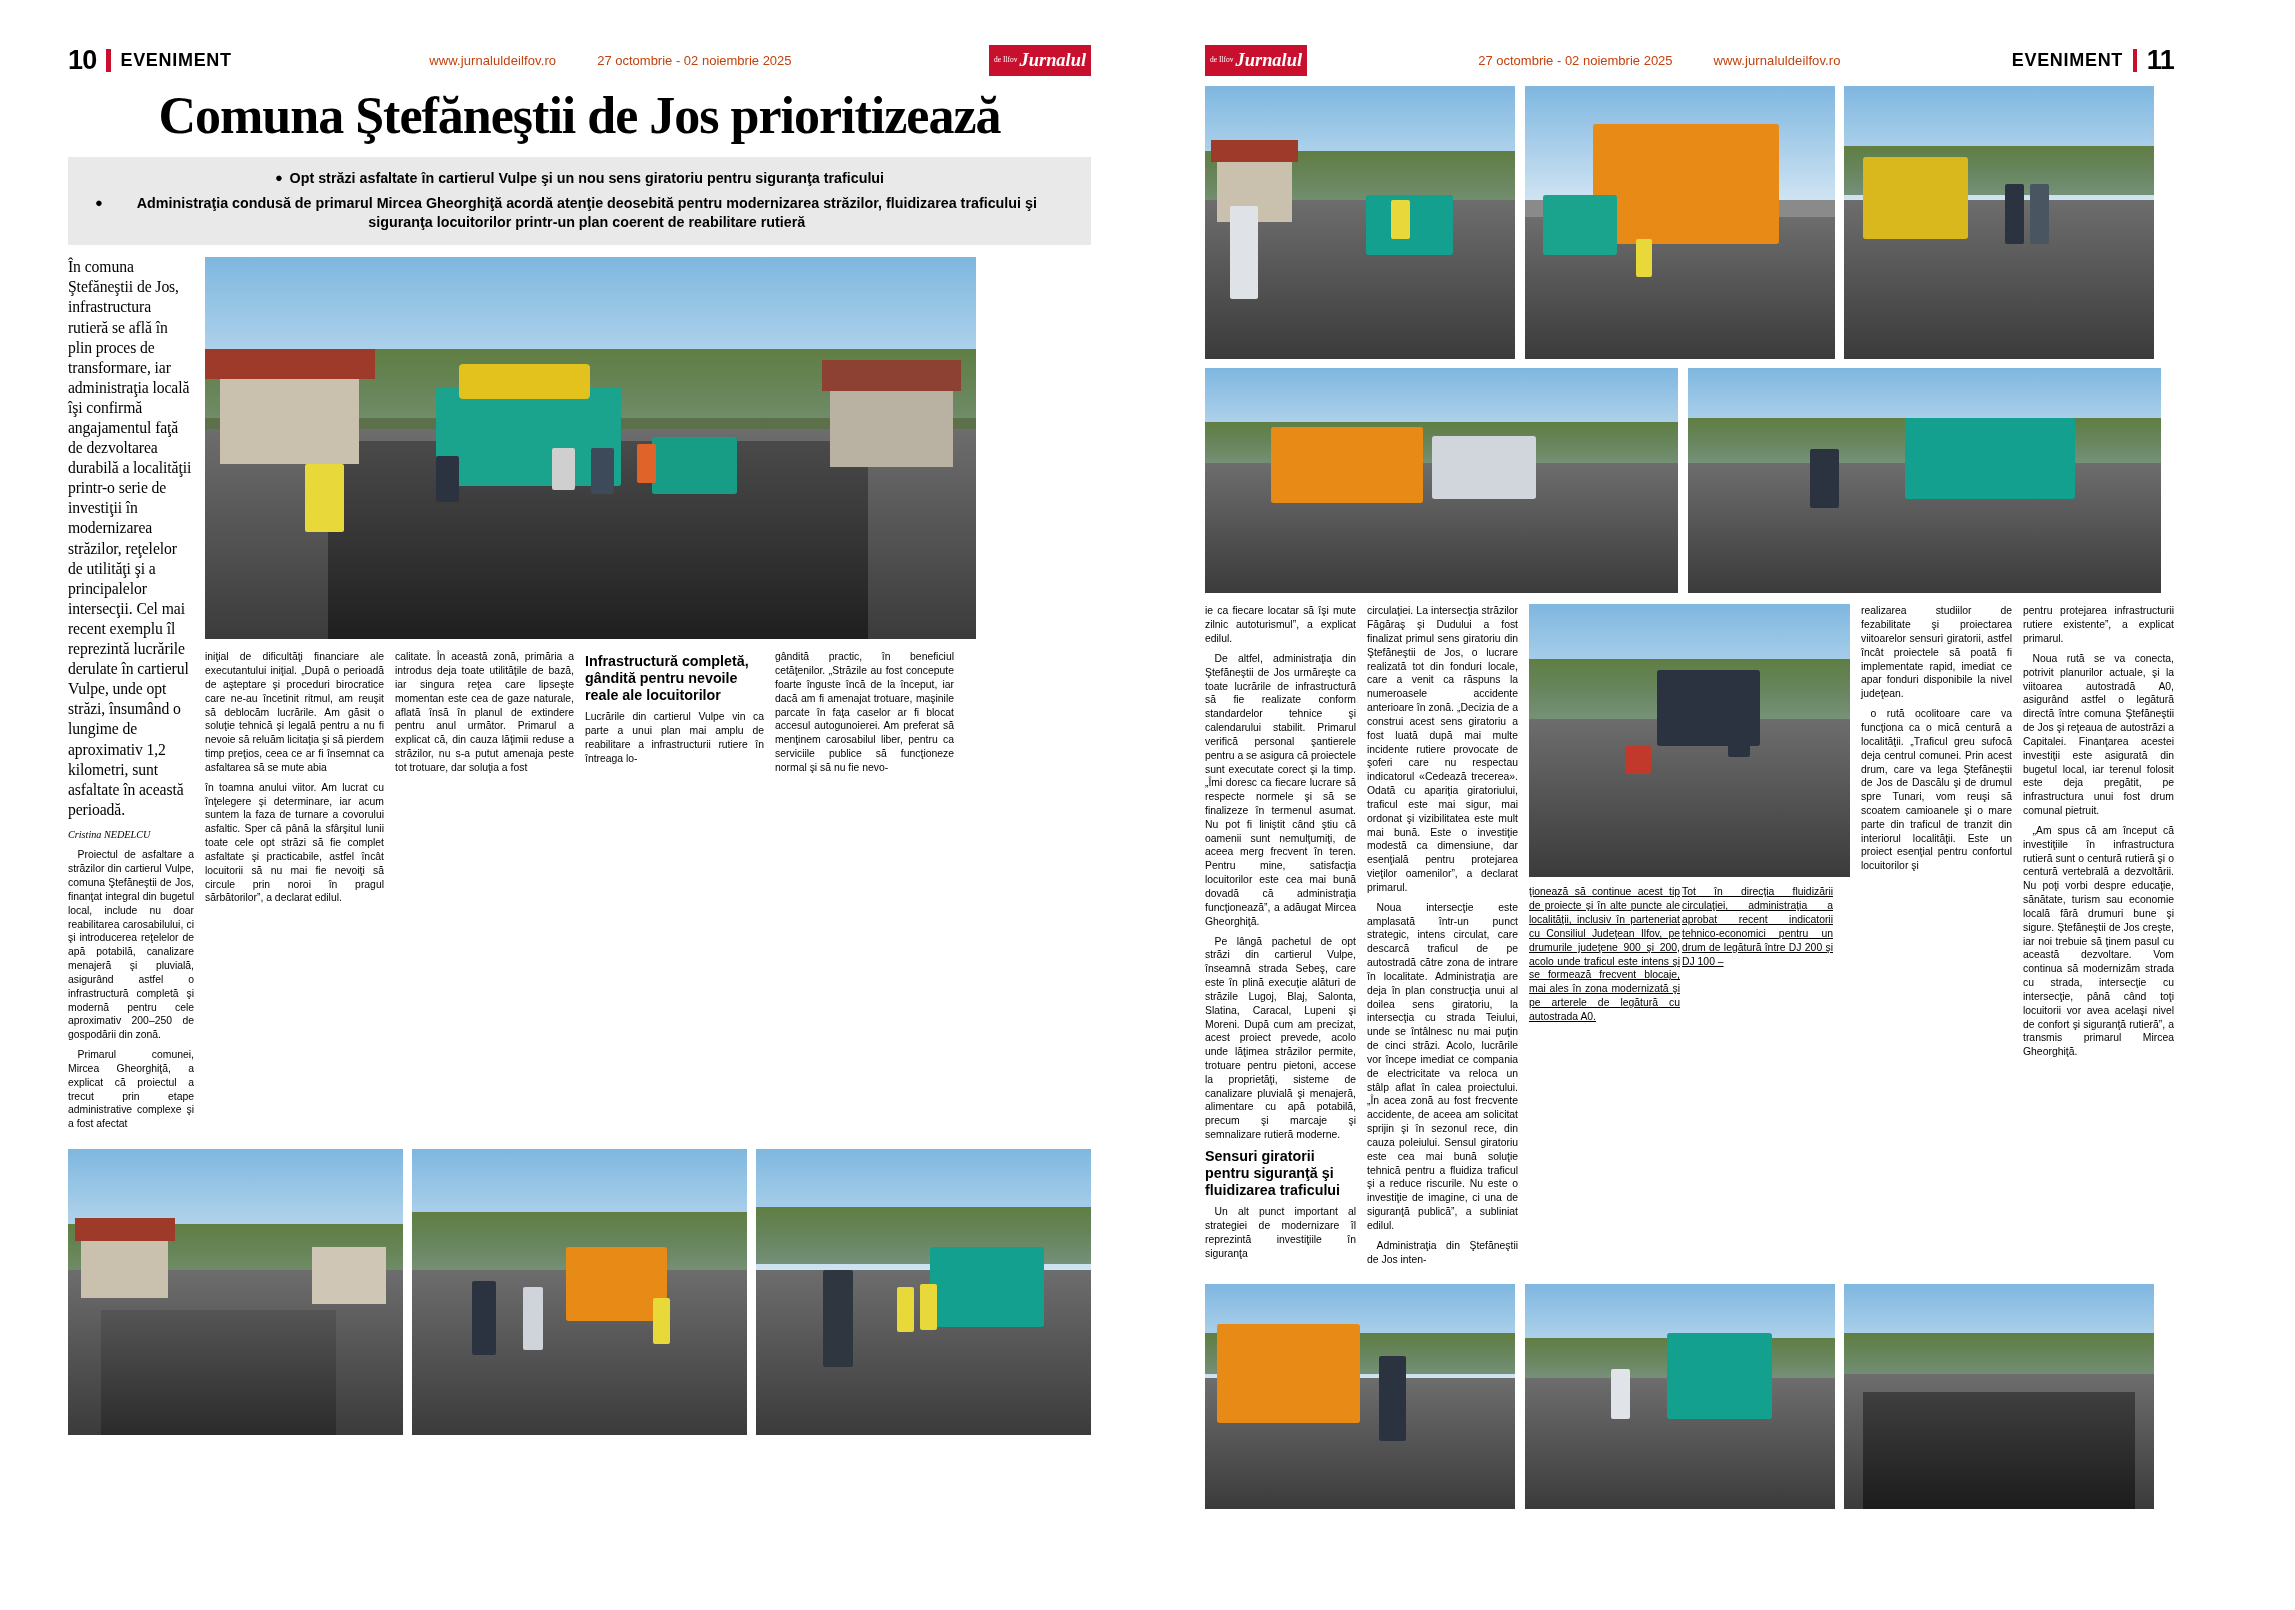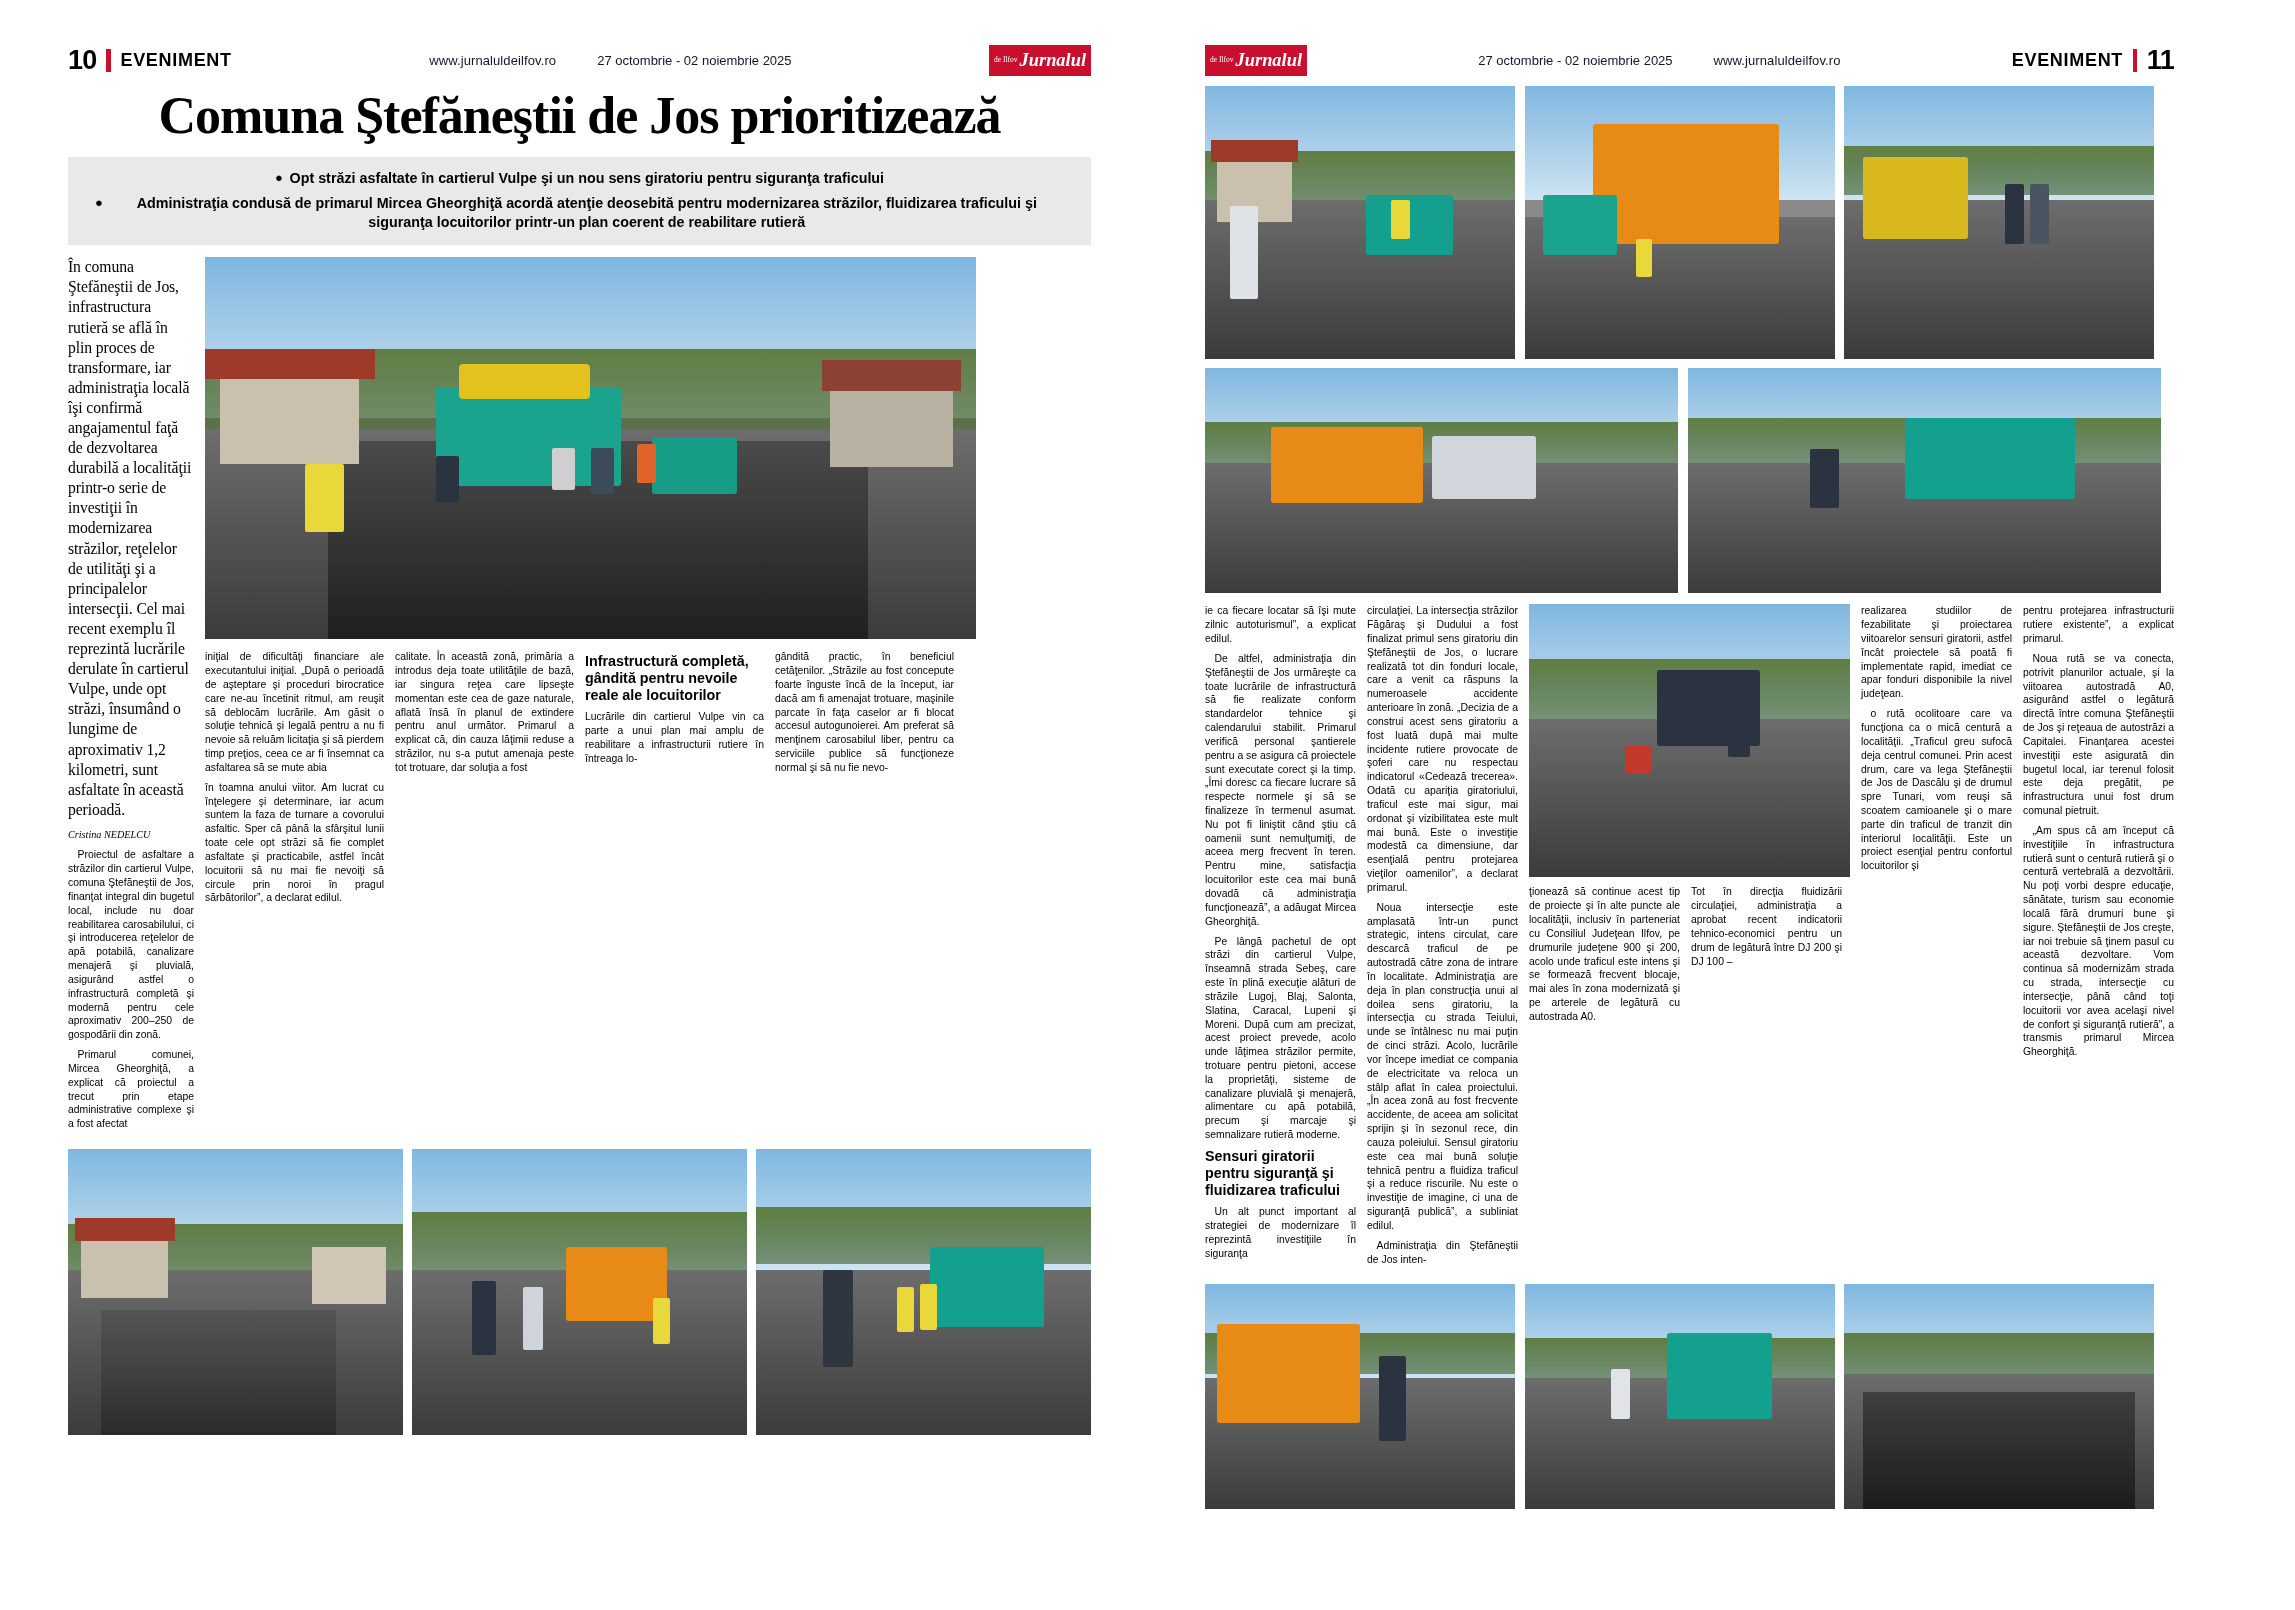--- a/index.html
+++ b/index.html
@@ -14,21 +14,21 @@
   .spread { position:relative; width:1900px; height:1611px; display:flex; }
   .page { position:relative; width:1148px; height:1611px; background:#fff; padding:41px 57px 41px 68px; }
   .page.right { padding:41px 68px 41px 57px; }
 
   
   .masthead { display:flex; align-items:center; height:38px; margin-bottom:6.8px; }
   .masthead.right { justify-content:flex-end; }
   .pagenum { font-size:27px; font-weight:bold; letter-spacing:-0.7px; }
   .redbar { width:4.8px; height:23px; background:#c8102e; margin:0 9.5px; }
   .sectitle { font-size:18px; font-weight:bold; letter-spacing:0.7px; }
-  .mast-center { flex:1; display:flex; align-items:center; justify-content:center; gap:41px; font-size:13px; color:#0f172a; }
+  .mast-center { flex:1; display:flex; align-items:center; justify-content:center; gap:41px; font-size:13px; color:#c2410c; }
   .mast-center .url { letter-spacing:0.1px; }
   .logo {
     width:102px; height:31px; background:#c8102e; color:#fff;
     display:flex; align-items:center; justify-content:center;
     font-size:18.4px; font-weight:bold; font-style:italic;
     font-family:"Liberation Serif", serif;
     border:2px solid #c8102e;
   }
   .logo .lilac { font-size:7.5px; font-style:normal; font-weight:normal; margin-right:2px; line-height:1; text-align:right; }
 
@@ -286,21 +286,21 @@
 
       <div style="width:321px;">
         <div class="photo" style="width:321px;height:273px;margin-bottom:8.2px;">
           <div class="sky"></div>
           <div class="veg" style="top:20%;height:22%;"></div>
           <div class="ground"></div>
           <div class="machine" style="left:40%;top:24%;width:32%;height:28%;background:#2b3340;"></div>
           <div class="person" style="left:62%;top:30%;width:7%;height:26%;background:#2b3340;"></div>
           <div class="worker" style="left:30%;top:52%;width:8%;height:10%;background:#c0392b;"></div>
         </div>
-        <div style="display:flex;gap:11px;">
+        <div style="display:flex;gap:2px;text-decoration:underline;">
           <div class="col" style="width:151px;">
             <p class="noind">ţionează să continue acest tip de proiecte şi în alte puncte ale localităţii, inclusiv în parteneriat cu Consiliul Judeţean Ilfov, pe drumurile judeţene 900 şi 200, acolo unde traficul este intens şi se formează frecvent blocaje, mai ales în zona modernizată şi pe arterele de legătură cu autostrada A0.</p>
           </div>
           <div class="col" style="width:151px;">
             <p class="noind">Tot în direcţia fluidizării circulaţiei, administraţia a aprobat recent indicatorii tehnico-economici pentru un drum de legătură între DJ 200 şi DJ 100 –</p>
           </div>
         </div>
       </div>
 
       <div class="col" style="width:151px;">

